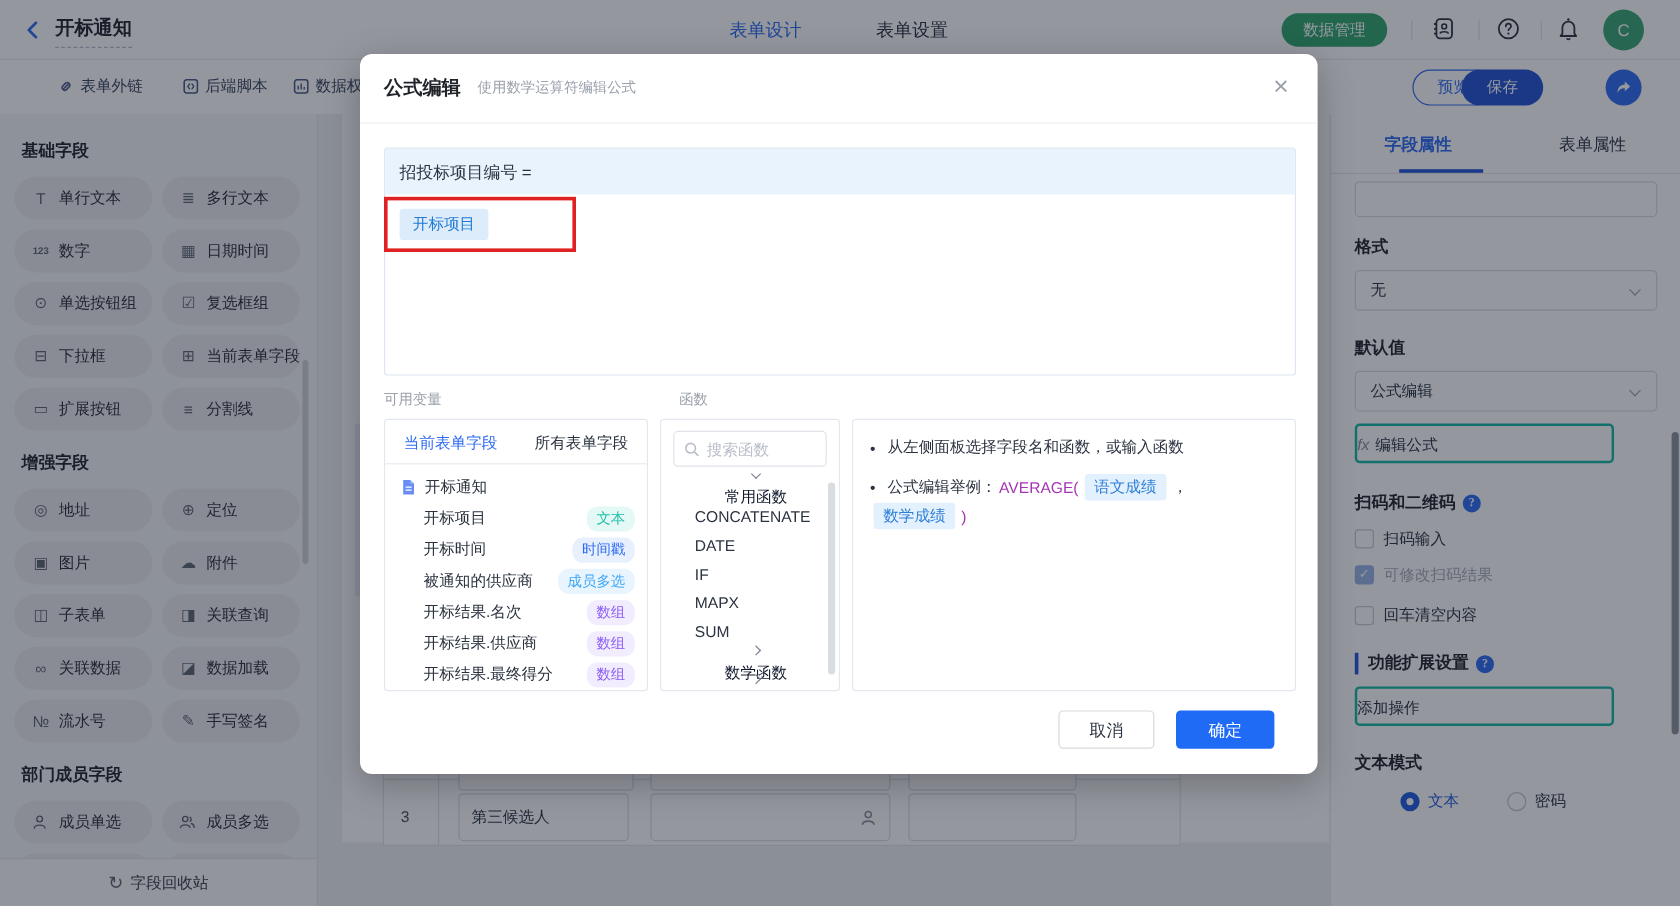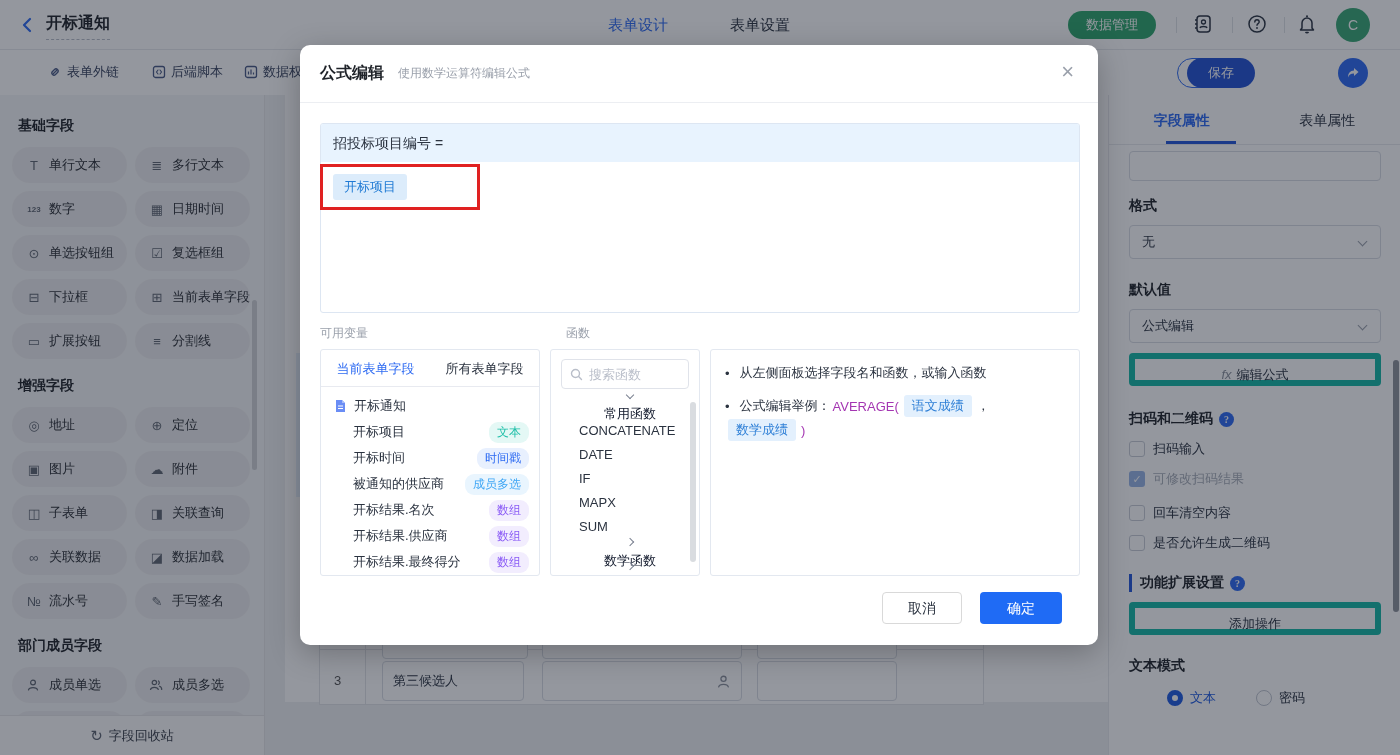--- a/index.html
+++ b/index.html
@@ -16,21 +16,21 @@
   .top-tab.inactive { color:#2b3340; }
   .pill-green { position:absolute; left:1068px; top:11px; height:28px; line-height:28px; padding:0 18px; background:#2fa76c; color:#fff; font-size:13px; border-radius:14px; }
   .top-div { position:absolute; top:17px; width:1px; height:16px; background:#dfe2e6; }
   .top-ic { position:absolute; top:13px; width:22px; height:22px; }
   .avatar { position:absolute; left:1336px; top:8px; width:34px; height:34px; border-radius:50%; background:#3aa875; color:#fff; font-size:14px; text-align:center; line-height:34px; }
 
   
   .toolbar { position:absolute; left:0; top:50px; width:1400px; height:45px; background:#fff; z-index:2; }
   .tb-item { position:absolute; top:13px; font-size:13px; color:#3a4560; display:flex; align-items:center; gap:5px; }
   .btn-preview { position:absolute; left:1177px; top:58px; width:68px; height:30px; border:1px solid #2e6bf2; color:#2e6bf2; background:#fff; border-radius:15px; font-size:13px; text-align:center; line-height:28px; z-index:2; }
-  .btn-save { position:absolute; left:1187px; top:58px; width:68px; height:30px; background:#2353d4; color:#fff; border-radius:15px; font-size:13px; text-align:center; line-height:30px; z-index:2; }
+  .btn-save { position:absolute; left:1218px; top:58px; width:68px; height:30px; background:#2353d4; color:#fff; border-radius:15px; font-size:13px; text-align:center; line-height:30px; z-index:2; }
   .btn-share { position:absolute; left:1338px; top:58px; width:30px; height:30px; background:#2e6bf2; border-radius:50%; z-index:2; display:flex; align-items:center; justify-content:center; }
 
   
   .sidebar { position:absolute; left:0; top:95px; width:265px; height:660px; background:#f5f6f7; border-right:1px solid #e5e6e8; z-index:2; padding:18px 12px 0 12px; overflow:hidden; }
   .sec-title { font-size:14px; font-weight:bold; color:#1f2329; margin:4px 0 12px 6px; }
   .pill-grid { display:flex; flex-wrap:wrap; gap:8px; margin-bottom:18px; }
   .fpill { width:115px; height:36px; background:#ececee; border-radius:18px; display:flex; align-items:center; padding-left:14px; gap:7px; font-size:13px; color:#2b2f36; }
   .fpill .gi { color:#5f6672; font-size:13px; width:16px; text-align:center; flex:none; }
   .fpill .gi.num { font-size:8px; font-weight:bold; letter-spacing:0; }
   .recycle-bar { position:absolute; left:0; top:715px; width:265px; height:40px; background:#fbfbfc; border-top:1px solid #e5e6e8; border-right:1px solid #e5e6e8; display:flex; align-items:center; justify-content:center; gap:6px; font-size:13px; color:#3c414b; z-index:3; }
@@ -53,21 +53,21 @@
   .rtabs { position:relative; height:50px; border-bottom:1px solid #e8eaed; display:flex; }
   .rtab { flex:1; text-align:center; line-height:50px; font-size:14px; }
   .rtab.active { color:#2e6bf2; font-weight:bold; }
   .runderline { position:absolute; left:57px; bottom:0; width:70px; height:3px; background:#2356d9; }
   .rbody { padding:6px 20px 0 20px; }
   .rinput { width:252px; height:30px; border:1px solid #d9dce3; border-radius:4px; background:#fff; }
   .rlabel { font-size:14px; font-weight:bold; color:#1f2329; margin:16px 0 10px 0; display:flex; align-items:center; gap:6px;font-family:Liberation Serif, serif; }
   .rselect { position:relative; width:252px; height:34px; border:1px solid #d9dce3; border-radius:4px; background:#fff; font-size:13px; color:#2b3340; line-height:32px; padding-left:12px; }
   .rselect.dis { color:#b9bec9; }
   .sel-chev { position:absolute; right:14px; top:12px; width:7px; height:7px; border-right:1.5px solid #9aa0ab; border-bottom:1.5px solid #9aa0ab; transform:rotate(45deg); }
-  .rbtn { width:252px; height:33px; border:6px solid #14b8a6; border-radius:4px; background:#fff; font-size:13px; color:#2b3340; text-align:center; line-height:31px; }
+  .rbtn { width:216px; height:33px; border:2px solid #14b8a6; border-radius:4px; background:#fff; font-size:13px; color:#2b3340; line-height:31px; }
   .cbrow { display:flex; align-items:center; gap:8px; margin:12px 0; font-size:13px; color:#2b3340; }
   .cb { width:16px; height:16px; border:1px solid #c8cdd6; border-radius:3px; background:#fff; flex:none; }
   .cb.on-dis { border:none; background:#97b4e6; color:#fff; font-size:11px; text-align:center; line-height:16px; }
   .cbrow.dis { color:#a8aeb8; }
   .qicon { width:15px; height:15px; border-radius:50%; background:#2e6bf2; color:#fff; font-size:10px; font-weight:bold; text-align:center; line-height:15px; flex:none; }
   .barlabel { border-left:3px solid #2356d9; padding-left:8px; }
   .radrow { display:flex; align-items:center; gap:40px; margin:14px 0 0 38px; font-size:13px; }
   .rad { width:16px; height:16px; border-radius:50%; border:1px solid #c0c5cf; background:#fff; flex:none; }
   .rad.on { border:5px solid #1f5be0; }
   .radio-opt { display:flex; align-items:center; gap:7px; }
@@ -381,24 +381,20 @@
           <span>扫码输入</span>
         </div>
       <div class="cbrow dis">
           <span class="cb on-dis">✓</span>
           <span>可修改扫码结果</span>
         </div>
       <div class="cbrow clickable" style="margin-top:16px;">
           <span class="cb"></span>
           <span>回车清空内容</span>
         </div>
-      <div class="cbrow clickable">
-          <span class="cb"></span>
-          <span>是否允许生成二维码</span>
-        </div>
 
       <div class="rlabel barlabel" style="margin-top:22px;">
         <span>功能扩展设置</span>
         <span class="qicon">?</span>
       </div>
       <div class="rbtn clickable">添加操作</div>
 
       <div class="rlabel" style="margin-top:22px;">文本模式</div>
       <div class="radrow">
         <span class="radio-opt sel clickable">

